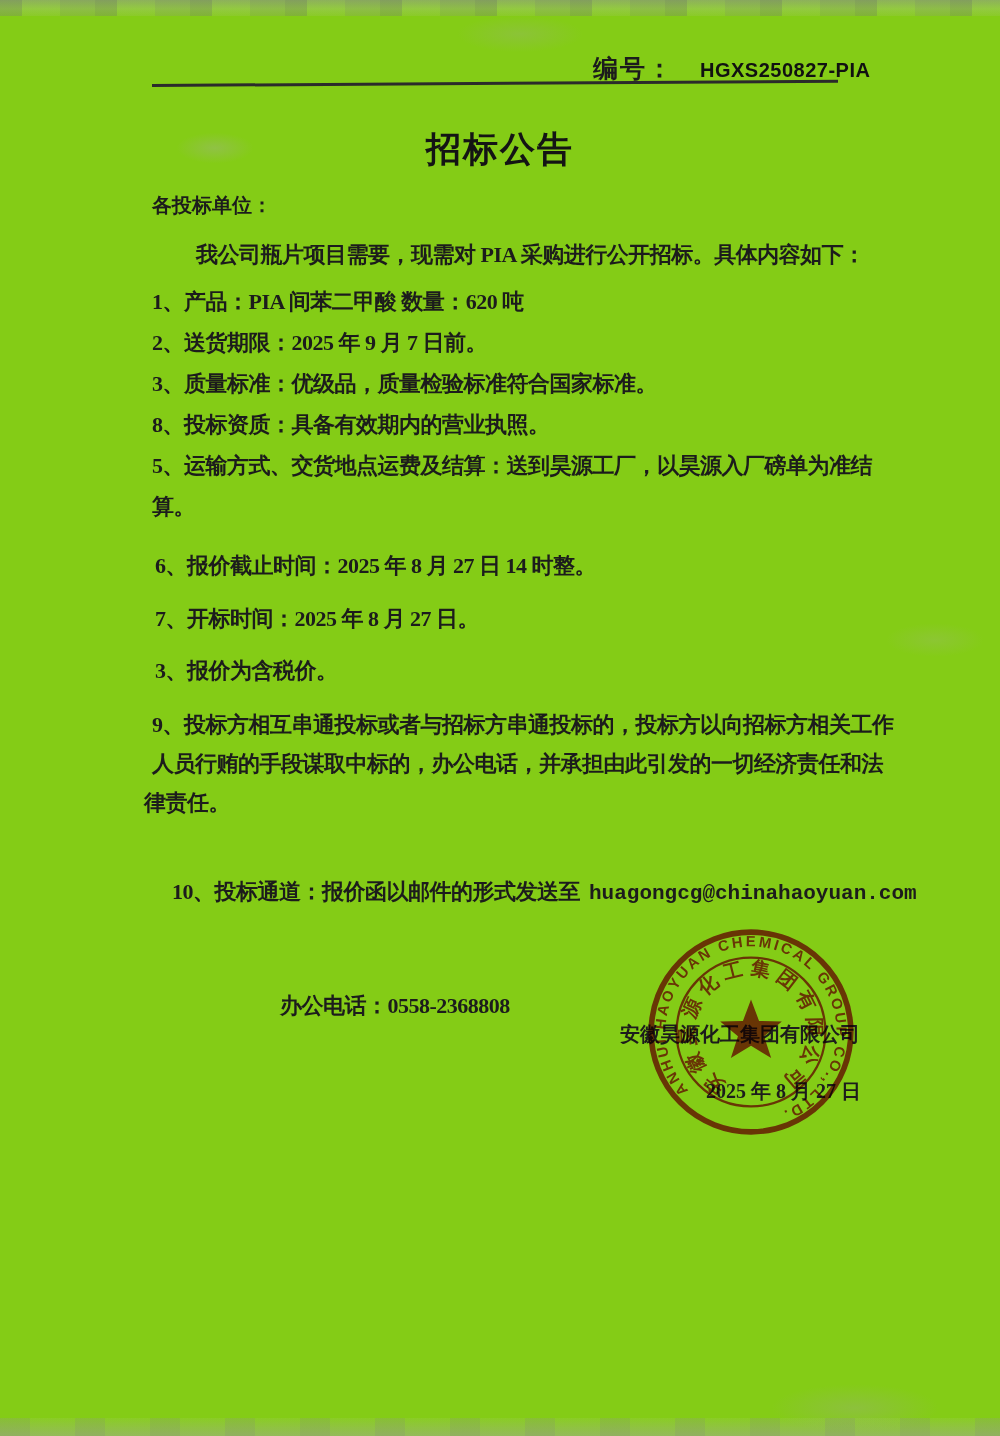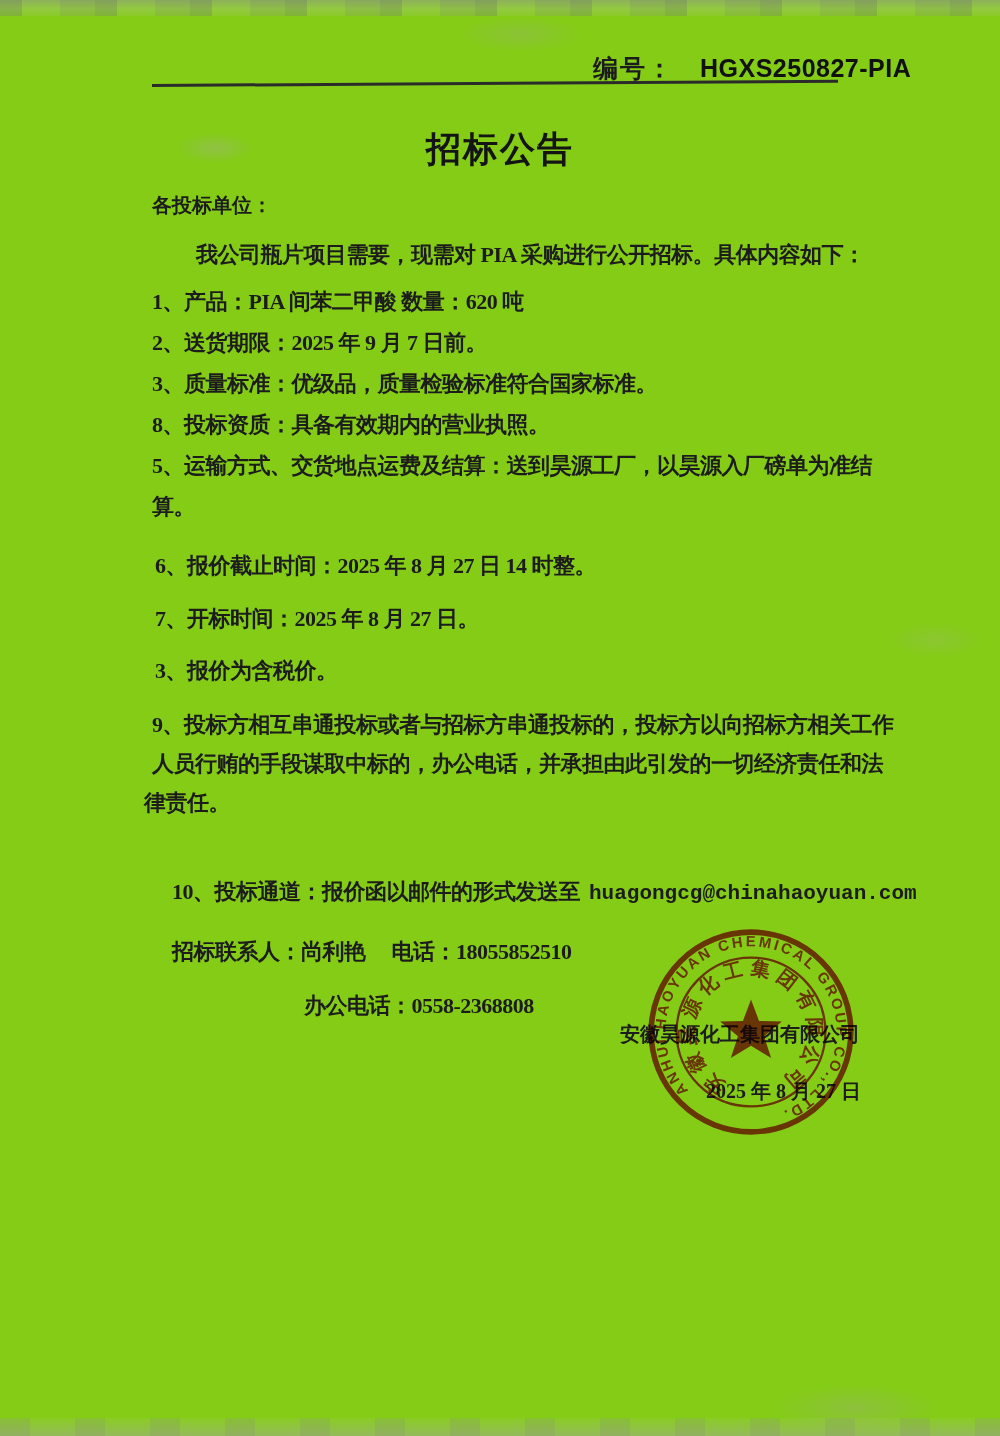--- a/index.html
+++ b/index.html
@@ -26,21 +26,21 @@
       radial-gradient(ellipse 90px 26px at 520px 34px, rgba(165,165,172,.22), rgba(255,255,255,0) 70%),
       radial-gradient(ellipse 70px 24px at 935px 640px, rgba(175,172,180,.18), rgba(255,255,255,0) 70%),
       radial-gradient(ellipse 120px 34px at 855px 1408px, rgba(165,160,172,.25), rgba(255,255,255,0) 70%);
   }
   
   .ln{position:absolute;white-space:pre;font-weight:700;font-size:22px;
       letter-spacing:-0.5px;z-index:2;}
   .ref{display:inline-flex;align-items:baseline;gap:26px;}
   .ref-label{font-size:25px;font-weight:700;letter-spacing:2px;}
   .ref-value{font-family:"Liberation Sans","DejaVu Sans",sans-serif;
-      font-size:25px;font-weight:700;letter-spacing:0.5px;color:#111;}
+      font-size:20px;font-weight:700;letter-spacing:0.5px;color:#111;}
   .rule{position:absolute;left:152px;top:84px;width:686px;height:2.5px;
       background:#2b2b2b;transform:rotate(-0.35deg);transform-origin:left center;z-index:2;}
   .title{position:absolute;left:0;right:0;top:126px;text-align:center;
       font-size:35px;font-weight:700;letter-spacing:2px;color:#141414;}
   .big{font-size:20px;letter-spacing:0;}
   .email{font-family:"Liberation Mono","DejaVu Sans Mono",monospace;
       font-size:21px;font-weight:700;letter-spacing:0;margin-left:9px;}
   .gap-left{margin-left:26px;}
   
   .stamp{position:absolute;left:643px;top:924px;width:216px;height:216px;z-index:3;
@@ -83,24 +83,21 @@
   <div class="ln" style="left:155px;top:604px;">7、开标时间：2025 年 8 月 27 日。</div>
   <div class="ln" style="left:155px;top:656px;">3、报价为含税价。</div>
   <div class="ln" style="left:152px;top:710px;">9、投标方相互串通投标或者与招标方串通投标的，投标方以向招标方相关工作</div>
   <div class="ln" style="left:152px;top:749px;">人员行贿的手段谋取中标的，办公电话，并承担由此引发的一切经济责任和法</div>
   <div class="ln" style="left:144px;top:788px;">律责任。</div>
 
   <div class="ln" style="left:152px;top:851px;">
     <span>10、投标通道：报价函以邮件的形式发送至</span><span class="email">huagongcg@chinahaoyuan.com</span>
   </div>
 
-  <div class="ln" style="left:152px;top:911px;">
-    <span>招标联系人：</span><span>尚利艳</span><span class="gap-left">电话：</span><span>18055852510</span>
-  </div>
-  <div class="ln" style="left:284px;top:965px;">
+  <div class="ln" style="left:260px;top:965px;">
     <span>办公电话：</span><span>0558-2368808</span>
   </div>
 
   <div class="ln big" style="left:620px;top:1021px;">安徽昊源化工集团有限公司</div>
   <div class="ln big" style="left:706px;top:1078px;">2025 年 8 月 27 日</div>
 
   <svg class="stamp" viewBox="0 0 212 212" xmlns="http://www.w3.org/2000/svg">
     <defs>
       <path id="ringEn" d="M106,190 A84,84 0 1,1 106,22 A84,84 0 1,1 106,190" fill="none"></path>
       <path id="ringZh" d="M106,162 A56,56 0 1,1 106,50 A56,56 0 1,1 106,162" fill="none"></path>

